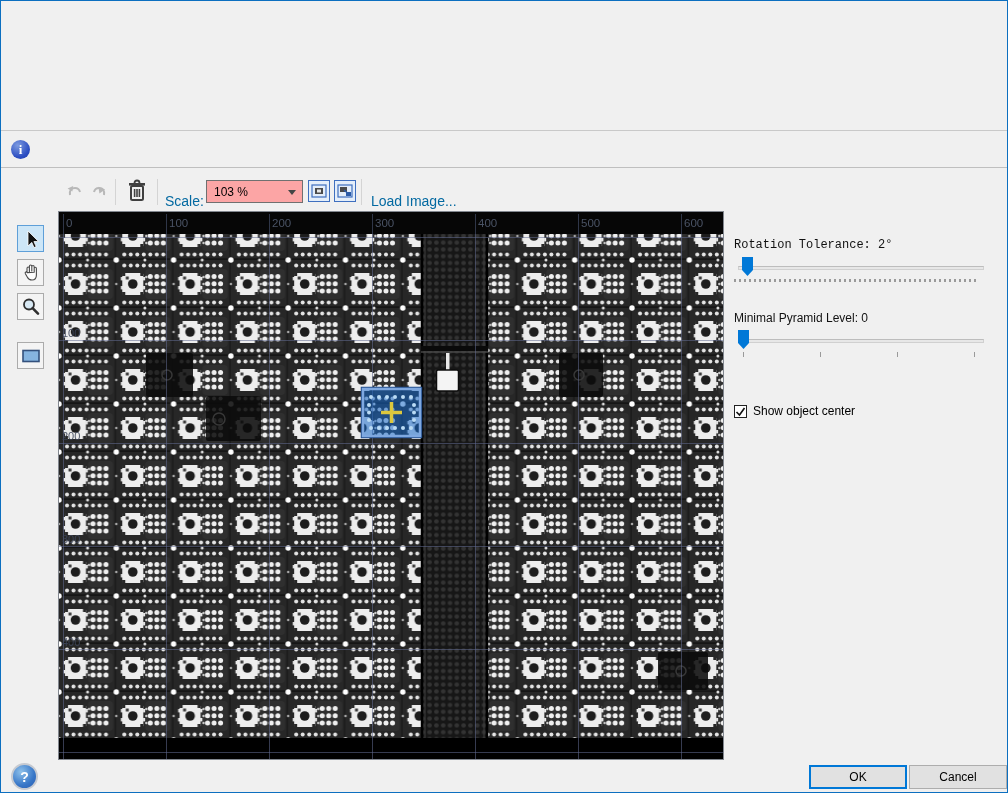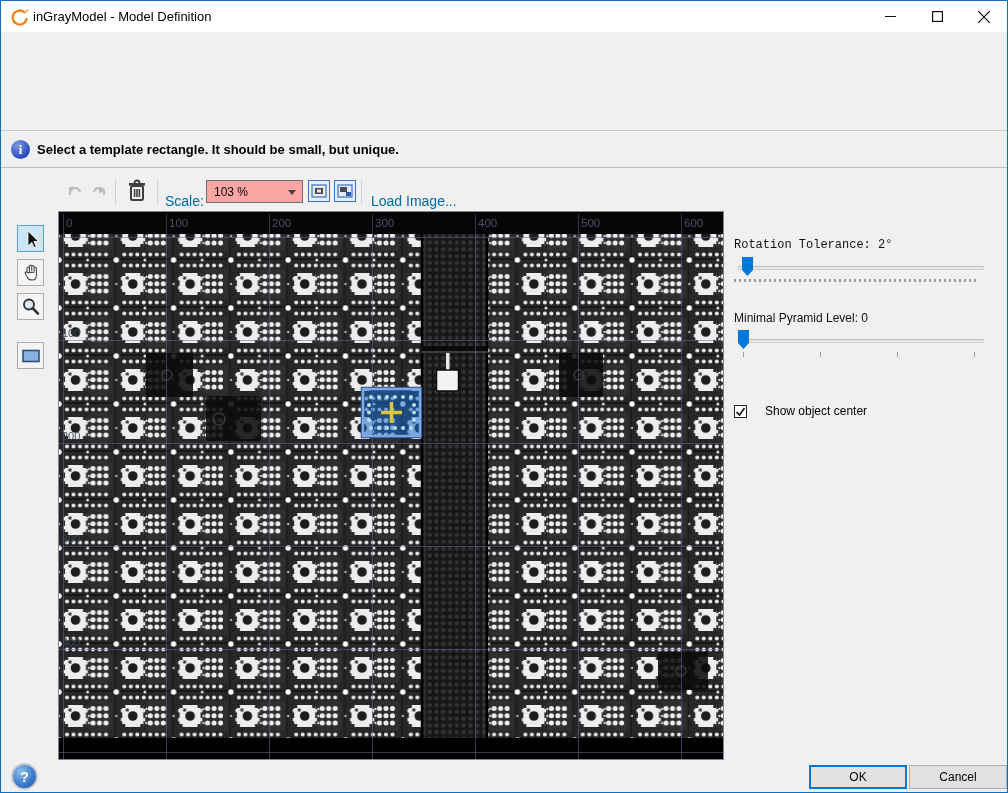--- a/index.html
+++ b/index.html
@@ -55,66 +55,43 @@
 
   
   .rp-label { position:absolute; font-size:12px; color:#111; }
   .slider { position:absolute; left:733px; width:252px; height:26px; }
   .slider-track { position:absolute; left:4px; top:11px; width:246px; height:4px;
                   background:#e7e7e7; border:1px solid #d0d0d0; border-top-color:#bdbdbd; }
   .slider-thumb { position:absolute; top:2px; }
   .ticks-dense { position:absolute; left:733px; width:244px; height:3px;
                  background:repeating-linear-gradient(to right, #9a9a9a 0 2px, transparent 2px 5px); }
   .tick { position:absolute; width:1px; height:5px; background:#9a9a9a; }
-  .check-row { position:absolute; left:733px; top:403px; display:flex; align-items:center; gap:18px; }
+  .check-row { position:absolute; left:733px; top:403px; display:flex; align-items:center; gap:6px; }
   .checkbox { width:13px; height:13px; background:#fff; border:1px solid #222; display:flex; align-items:center; justify-content:center; }
 
   
   .help-btn { position:absolute; left:10px; top:762px; width:27px; height:27px; border-radius:50%;
               background:radial-gradient(circle at 35% 30%, #8ec1ea, #3877c8 60%, #2a5cb0);
               border:2px solid #c6cad1; color:#fff; font-weight:bold; font-size:14px;
               display:flex; align-items:center; justify-content:center; }
   .btn { position:absolute; top:764px; width:98px; height:24px; background:#e1e1e1;
          font-size:12px; text-align:center; line-height:22px; }
   .btn-ok { left:808px; border:1px solid #0078d7; box-shadow:inset 0 0 0 1px #0078d7; }
   .btn-cancel { left:908px; border:1px solid #adadad; }
 </style>
 </head>
 <body>
 
 <div class="dialog">
 
-  <div class="titlebar">
-    <svg class="app-icon" width="20" height="20">
-      <path d="M14.5 5.5 A7 7 0 1 0 16.5 12" fill="none" stroke="#ef8318" stroke-width="2.4" stroke-linecap="round"></path>
-      <path d="M14.5 5.5 q2 -1.4 3 -2.4" fill="none" stroke="#f5a94d" stroke-width="1.6" stroke-linecap="round"></path>
-    </svg>
-    <span class="title-text">inGrayModel - Model Definition</span>
-    <div class="winbtn btn-min">
-      <svg width="11" height="11">
-          <line x1="0" y1="5.5" x2="11" y2="5.5" stroke="#111" stroke-width="1"></line>
-        </svg>
-    </div>
-    <div class="winbtn btn-max">
-      <svg width="11" height="11">
-          <rect x="0.5" y="0.5" width="10" height="10" fill="none" stroke="#111" stroke-width="1.4"></rect>
-        </svg>
-    </div>
-    <div class="winbtn btn-close">
-      <svg width="12" height="12">
-          <path d="M0 0 L12 12 M12 0 L0 12" stroke="#111" stroke-width="1.2"></path>
-        </svg>
-    </div>
-  </div>
 
 
 
   <div class="info-bar">
     <div class="info-icon">i</div>
-    <span class="info-text">Select a template rectangle. It should be small, but unique.</span>
   </div>
 
   <div class="tb-item" style="left:64px;top:180px;">
     <svg width="20" height="20">
         <path d="M5 14 Q4 7 10 7 Q14 7 15 11" fill="none" stroke="#b8b8b8" stroke-width="2"></path>
         <polygon points="2,8 9,5 8,12" fill="#b8b8b8" transform="translate(1,1) scale(0.8)"></polygon>
       </svg>
   </div>
   <div class="tb-item" style="left:88px;top:180px;">
     <svg width="20" height="20">

